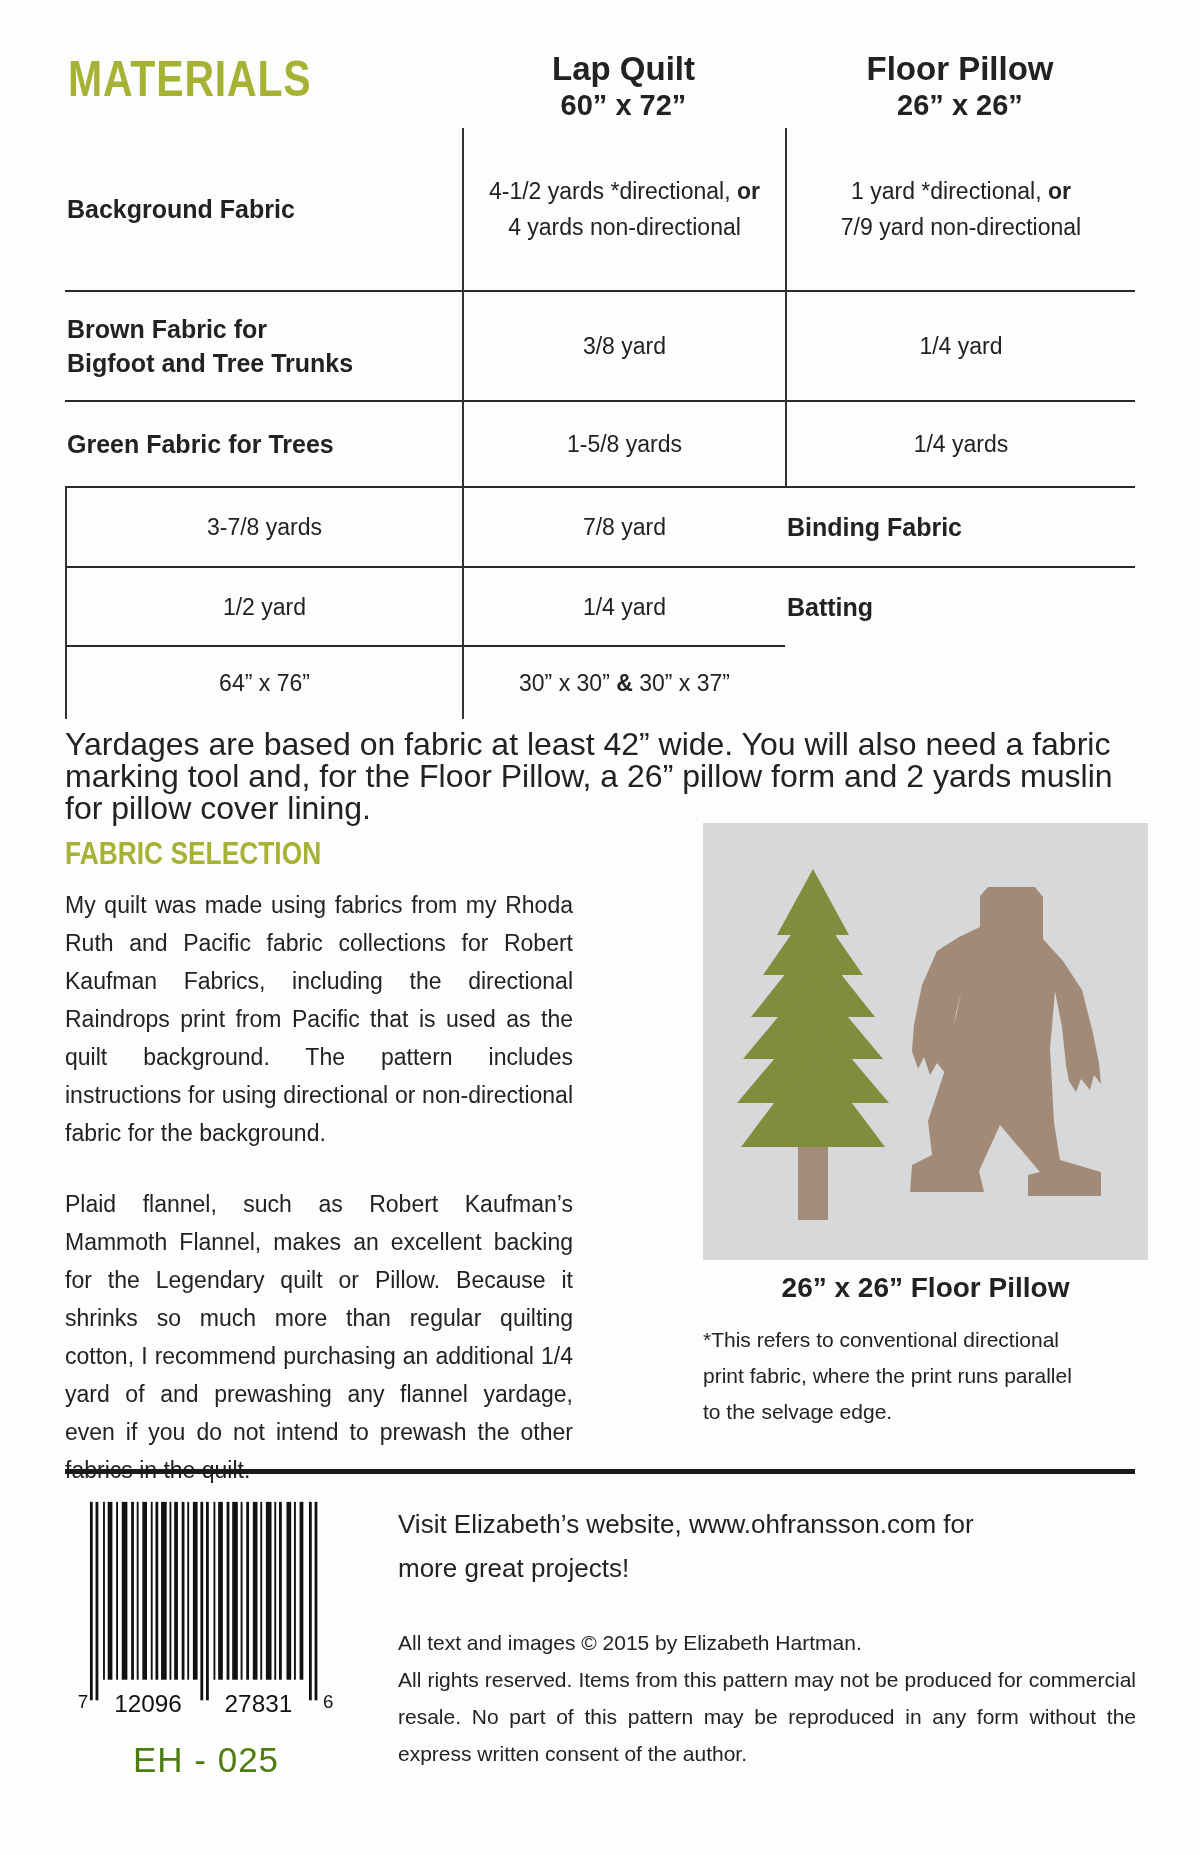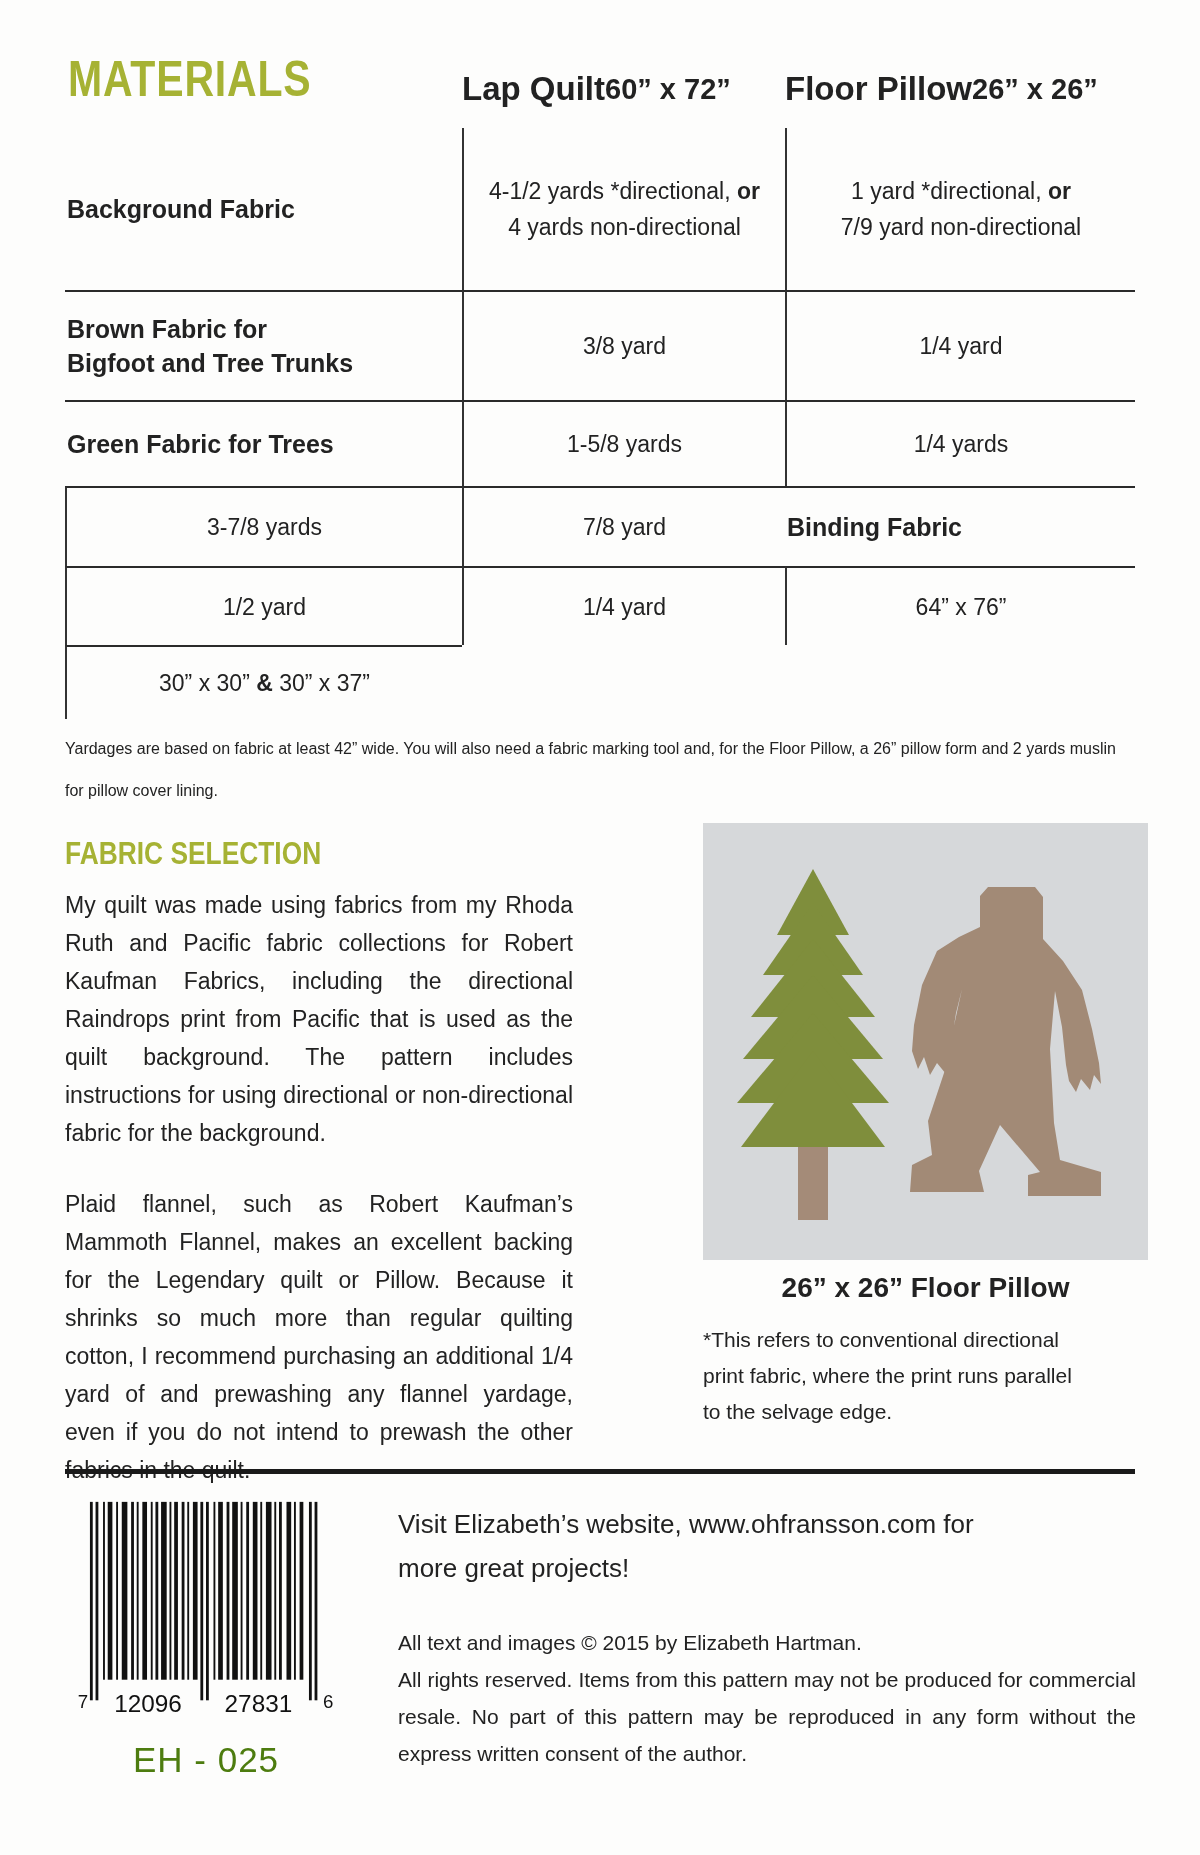--- a/index.html
+++ b/index.html
@@ -18,32 +18,32 @@
   }
   
   .mtable{
     position:absolute;left:65px;top:44px;width:1070px;
     display:grid;
     grid-template-columns:397px 323px 350px;
     grid-template-rows:84px 162px 110px 86px 80px 79px 74px;
   }
   .cell{display:flex;align-items:center;justify-content:center;text-align:center;}
   .cell.lbl{justify-content:flex-start;text-align:left;padding-left:2px;}
-  .hdr{flex-direction:row;justify-content:flex-start;padding-top:6px;font-weight:bold;}
+  .hdr{flex-direction:column;justify-content:flex-start;padding-top:6px;font-weight:bold;}
   .hdr .hname{font-size:33px;line-height:38px;}
   .hdr .hsize{font-size:29px;line-height:34px;}
   .vline{border-left:2.5px solid #333;}
   .hline{border-top:2.5px solid #2a2a2a;}
   .row-label{font-size:25px;font-weight:bold;line-height:34px;white-space:pre-line;}
   .row-val{font-size:23px;line-height:36px;}
   .row-val b{font-weight:bold;}
   
   .note{
     position:absolute;left:65px;top:728px;width:1072px;
-    font-size:16px;line-height:42px;text-align:left;
+    font-size:32px;line-height:32px;text-align:left;
   }
   
   .fs-col{position:absolute;left:65px;top:836px;width:508px;}
   .fs-title{
     font-size:31px;font-weight:bold;color:#a6b234;margin:0 0 6px 0;
     transform:scaleX(.85);transform-origin:left top;white-space:nowrap;
   }
   .fs-col p{margin:14px 0 0 0;font-size:23px;line-height:38px;text-align:justify;}
   .fs-col p.p2{margin-top:33px;}
   
@@ -142,20 +142,23 @@
     <div class="cell lbl hline">
       <span class="row-label">Binding Fabric</span>
     </div>
     <div class="cell vline hline">
       <span class="row-val">1/2 yard</span>
     </div>
     <div class="cell vline hline">
       <span class="row-val">1/4 yard</span>
     </div>
 
+    <div class="cell lbl hline">
+      <span class="row-label">Batting</span>
+    </div>
     <div class="cell vline hline">
       <span class="row-val">64” x 76”</span>
     </div>
     <div class="cell vline hline">
       <span class="row-val">
         <span>30” x 30”</span>
         <b>&amp;</b>
         <span>30” x 37”</span>
       </span>
     </div>

